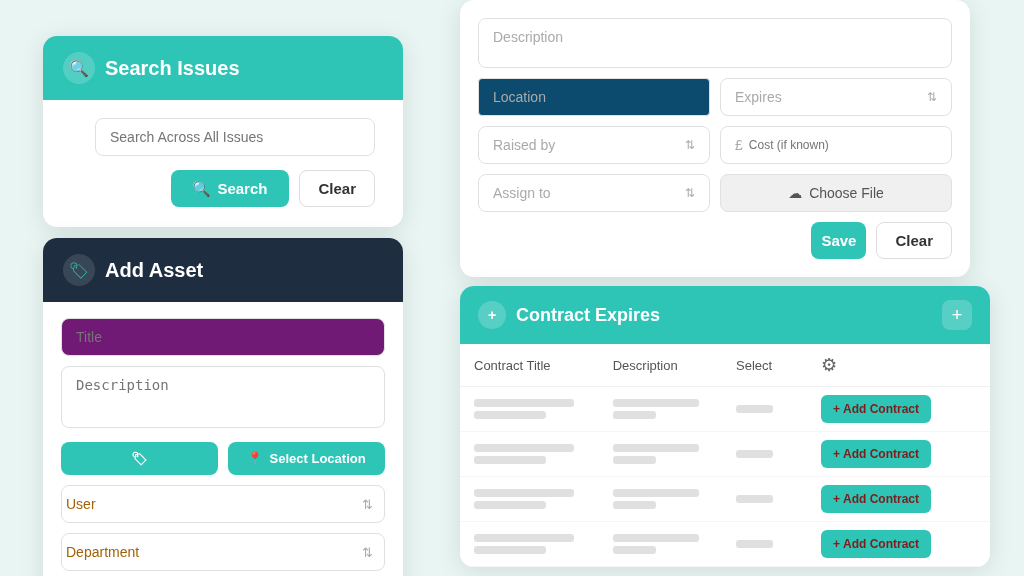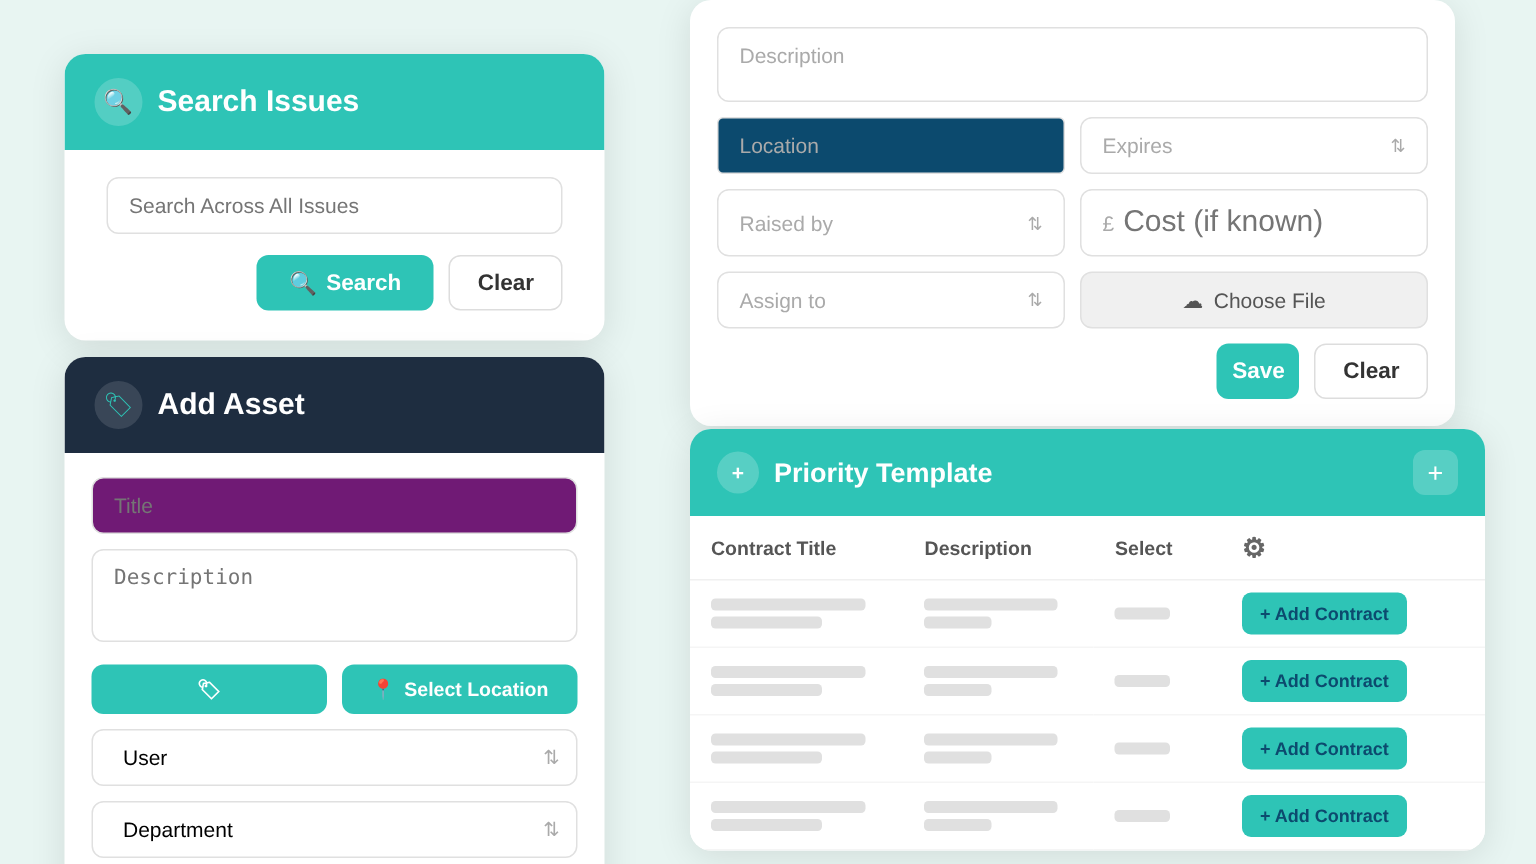--- a/index.html
+++ b/index.html
@@ -46,20 +46,21 @@
       color: #fff;
       font-size: 16px;
     }
     .search-card-header h2 {
       color: #fff;
       font-size: 20px;
       font-weight: 700;
     }
     .search-card-body {
       padding: 18px 28px 20px;
+      margin-left: 24px;
     }
     .search-input-field {
       width: 100%;
       border: 1.5px solid #e0e0e0;
       border-radius: 8px;
       padding: 10px 14px;
       font-size: 14px;
       color: #aaa;
       outline: none;
       margin-bottom: 14px;
@@ -182,23 +183,23 @@
       top: 50%;
       transform: translateY(-50%);
       color: #aaa;
       pointer-events: none;
       font-size: 13px;
     }
     .select-wrapper select {
       width: 100%;
       border: 1.5px solid #e0e0e0;
       border-radius: 8px;
-      padding: 10px 20px;
-      font-size: 14px;
-      color: #000000;
+      padding: 10px 4px;
+      font-size: 14px;
+      color: #a16207;
       outline: none;
       background: #fff;
       appearance: none;
       -webkit-appearance: none;
     }
 
     
     .form-card {
       left: 460px;
       top: 0px;
@@ -256,21 +257,21 @@
       background: #fff;
       gap: 6px;
     }
     .cost-field span {
       color: #aaa;
       font-size: 14px;
     }
     .cost-field input {
       border: none;
       outline: none;
-      font-size: 20px;
+      font-size: 12px;
       color: #aaa;
       width: 100%;
       padding: 10px 0;
       background: transparent;
     }
     .choose-file-btn {
       background: #f0f0f0;
       color: #555;
       border: 1.5px solid #e0e0e0;
       border-radius: 8px;
@@ -363,21 +364,21 @@
     }
     .contract-table {
       width: 100%;
       border-collapse: collapse;
       background: #fff;
     }
     .contract-table th {
       text-align: left;
       padding: 10px 14px;
       font-size: 13px;
-      font-weight: 700;
+      font-weight: 400;
       color: #555;
       border-bottom: 1.5px solid #f0f0f0;
     }
     .contract-table td {
       padding: 8px 14px;
       vertical-align: middle;
       border-bottom: 1px solid #f5f5f5;
     }
     .placeholder-lines {
       display: flex;
@@ -387,21 +388,21 @@
     .placeholder-line {
       background: #e0e0e0;
       border-radius: 3px;
       height: 8px;
     }
     .placeholder-line.long { width: 90%; }
     .placeholder-line.medium { width: 65%; }
     .placeholder-line.short { width: 45%; }
     .add-contract-btn {
       background: #2ec4b6;
-      color: #0c4a6e;
+      color: #7f1d1d;
       border: none;
       border-radius: 6px;
       padding: 7px 12px;
       font-size: 12px;
       font-weight: 600;
       cursor: pointer;
       white-space: nowrap;
     }
     .gear-icon {
       color: #666;
@@ -494,21 +495,21 @@
   <div class="form-card-actions">
     <button class="btn-save">Save</button>
     <button class="btn-clear">Clear</button>
   </div>
 </div>
 
 <div class="card contract-card">
   <div class="contract-card-header">
     <div class="contract-card-header-left">
       <div class="contract-header-icon">+</div>
-      <h2>Priority Template</h2>
+      <h2>Contract Expires</h2>
     </div>
     <button class="contract-add-btn">+</button>
   </div>
   <table class="contract-table">
     <thead>
       <tr>
         <th>Contract Title</th>
         <th>Description</th>
         <th>Select</th>
         <th>

